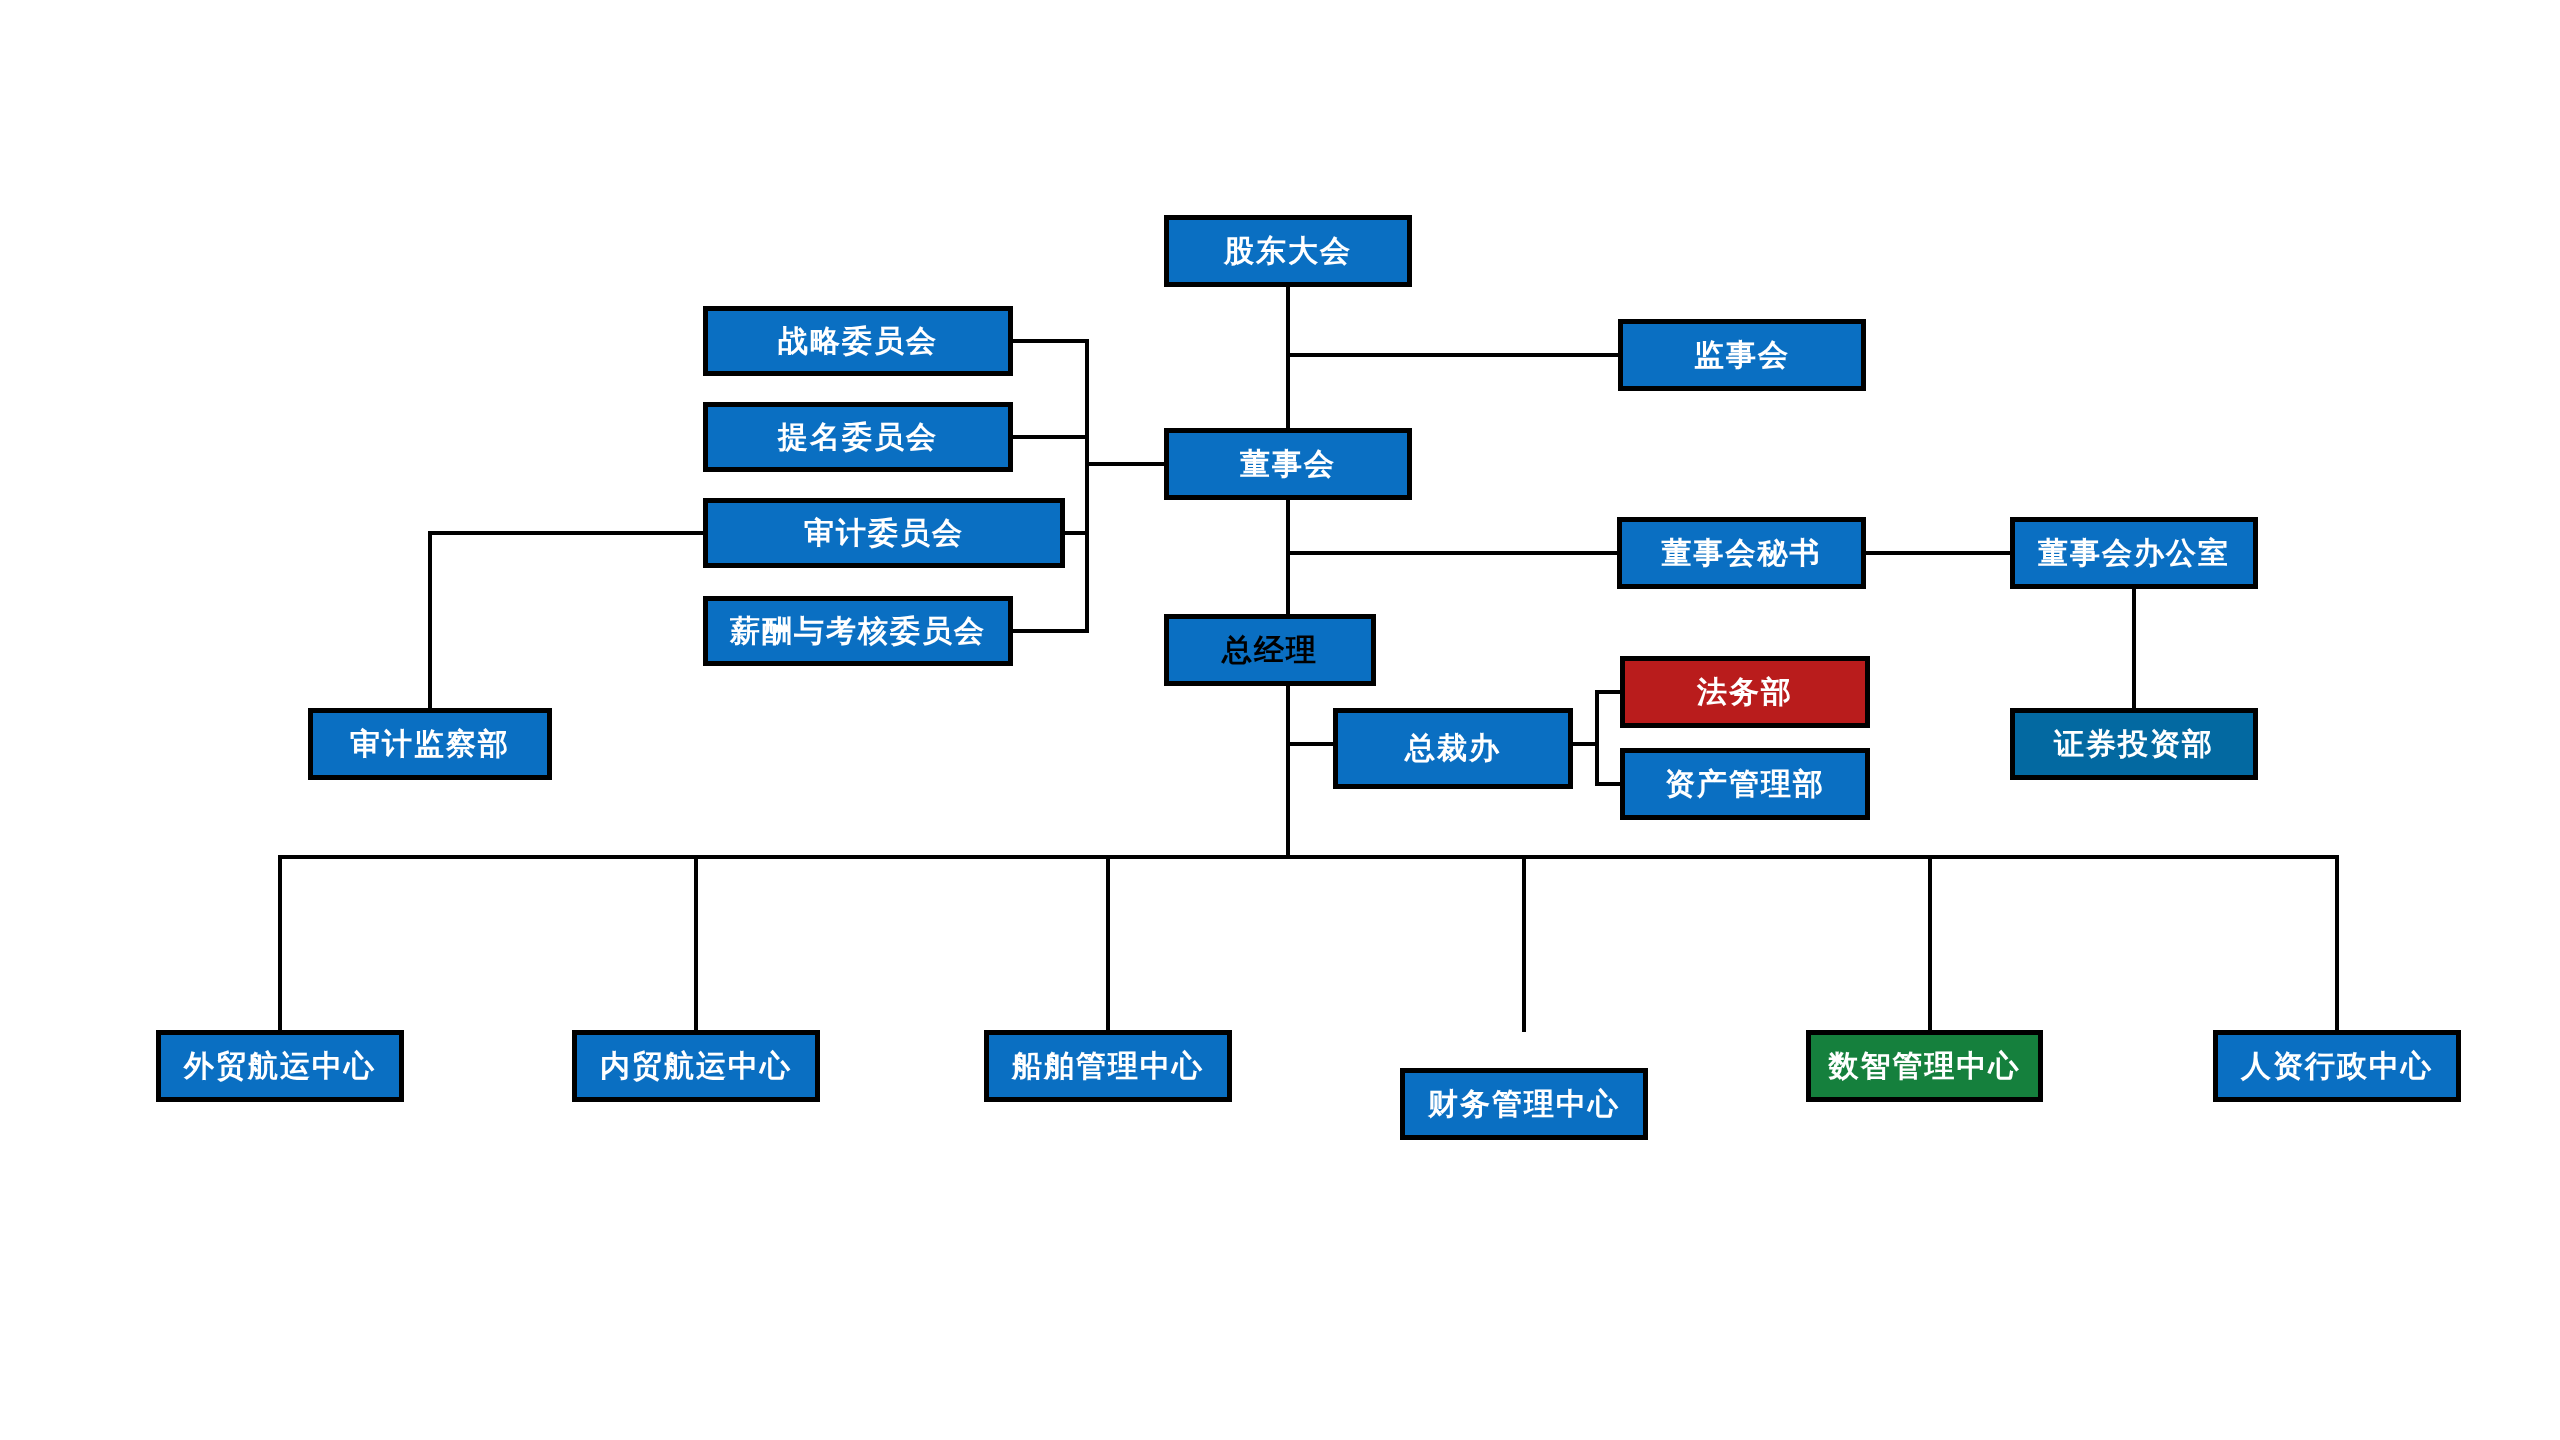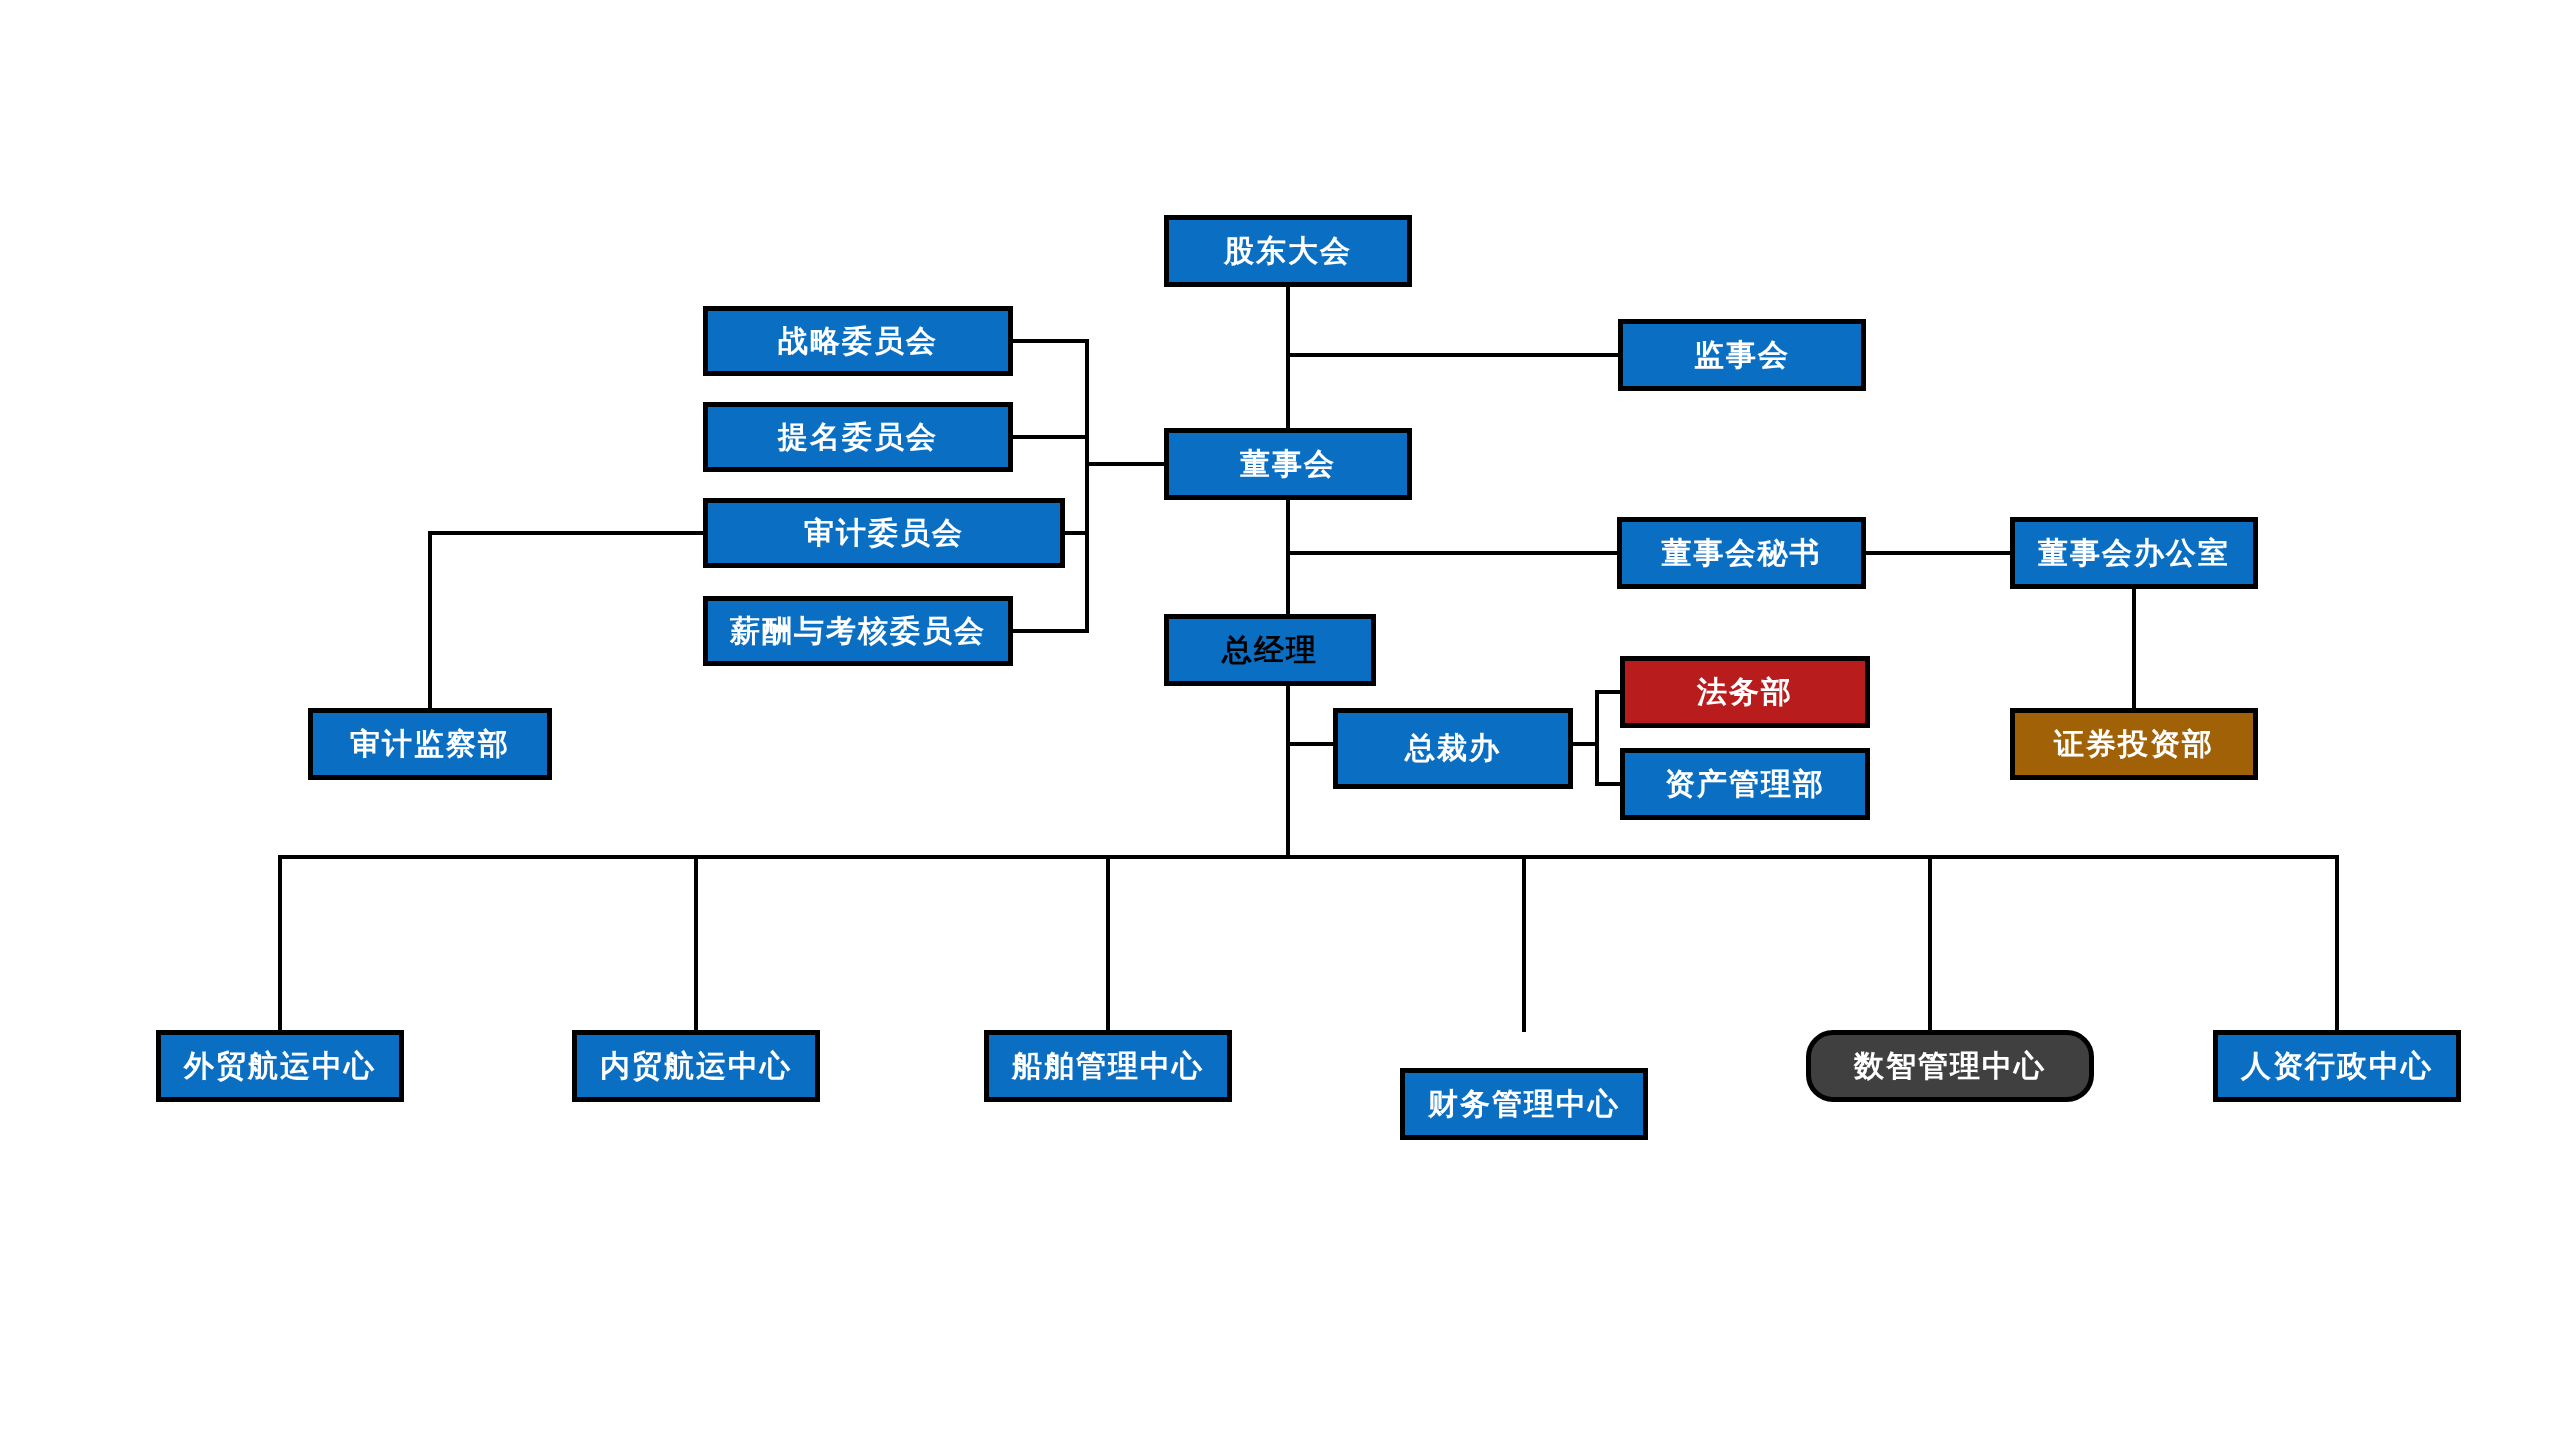--- a/index.html
+++ b/index.html
@@ -72,20 +72,20 @@
     <div class="node" style="left: 703px; top: 498px; width: 362px; height: 70px; background: rgb(10, 111, 194); border-color: rgb(0, 0, 0); color: rgb(255, 255, 255);">审计委员会</div>
     <div class="node" style="left: 703px; top: 596px; width: 310px; height: 70px; background: rgb(10, 111, 194); border-color: rgb(0, 0, 0); color: rgb(255, 255, 255);">薪酬与考核委员会</div>
     <div class="node" style="left: 1164px; top: 428px; width: 248px; height: 72px; background: rgb(10, 111, 194); border-color: rgb(0, 0, 0); color: rgb(255, 255, 255);">董事会</div>
     <div class="node" style="left: 1617px; top: 517px; width: 249px; height: 72px; background: rgb(10, 111, 194); border-color: rgb(0, 0, 0); color: rgb(255, 255, 255);">董事会秘书</div>
     <div class="node" style="left: 2010px; top: 517px; width: 248px; height: 72px; background: rgb(10, 111, 194); border-color: rgb(0, 0, 0); color: rgb(255, 255, 255);">董事会办公室</div>
     <div class="node" style="left: 1164px; top: 614px; width: 212px; height: 72px; background: rgb(10, 111, 194); border-color: rgb(0, 0, 0); color: #000000;">总经理</div>
     <div class="node" style="left: 308px; top: 708px; width: 244px; height: 72px; background: rgb(10, 111, 194); border-color: rgb(0, 0, 0); color: rgb(255, 255, 255);">审计监察部</div>
     <div class="node" style="left: 1333px; top: 708px; width: 240px; height: 81px; background: rgb(10, 111, 194); border-color: rgb(0, 0, 0); color: rgb(255, 255, 255);">总裁办</div>
     <div class="node" style="left: 1620px; top: 656px; width: 250px; height: 72px; background: #b91c1c; border-color: rgb(0, 0, 0); color: rgb(255, 255, 255);">法务部</div>
     <div class="node" style="left: 1620px; top: 748px; width: 250px; height: 72px; background: rgb(10, 111, 194); border-color: rgb(0, 0, 0); color: rgb(255, 255, 255);">资产管理部</div>
-    <div class="node" style="left: 2010px; top: 708px; width: 248px; height: 72px; background: #a16207; border-color: rgb(0, 0, 0); color: rgb(255, 255, 255);">证券投资部</div>
+    <div class="node" style="left: 2010px; top: 708px; width: 248px; height: 72px; background: #0369a1; border-color: rgb(0, 0, 0); color: rgb(255, 255, 255);">证券投资部</div>
     <div class="node" style="left: 156px; top: 1030px; width: 248px; height: 72px; background: rgb(10, 111, 194); border-color: rgb(0, 0, 0); color: rgb(255, 255, 255);">外贸航运中心</div>
     <div class="node" style="left: 572px; top: 1030px; width: 248px; height: 72px; background: rgb(10, 111, 194); border-color: rgb(0, 0, 0); color: rgb(255, 255, 255);">内贸航运中心</div>
     <div class="node" style="left: 984px; top: 1030px; width: 248px; height: 72px; background: rgb(10, 111, 194); border-color: rgb(0, 0, 0); color: rgb(255, 255, 255);">船舶管理中心</div>
     <div class="node" style="left: 1400px; top: 1030px; width: 248px; height: 72px; background: rgb(10, 111, 194); border-color: rgb(0, 0, 0); color: rgb(255, 255, 255); margin-top: 38px;">财务管理中心</div>
-    <div class="node" style="left: 1806px; top: 1030px; width: 288px; height: 72px; background: #404040; border-color: rgb(0, 0, 0); color: rgb(255, 255, 255); border-radius: 27px;">数智管理中心</div>
+    <div class="node" style="left: 1806px; top: 1030px; width: 237px; height: 72px; background: #15803d; border-color: rgb(0, 0, 0); color: rgb(255, 255, 255);">数智管理中心</div>
     <div class="node" style="left: 2213px; top: 1030px; width: 248px; height: 72px; background: rgb(10, 111, 194); border-color: rgb(0, 0, 0); color: rgb(255, 255, 255);">人资行政中心</div>
   </div>
 
 </body></html>

